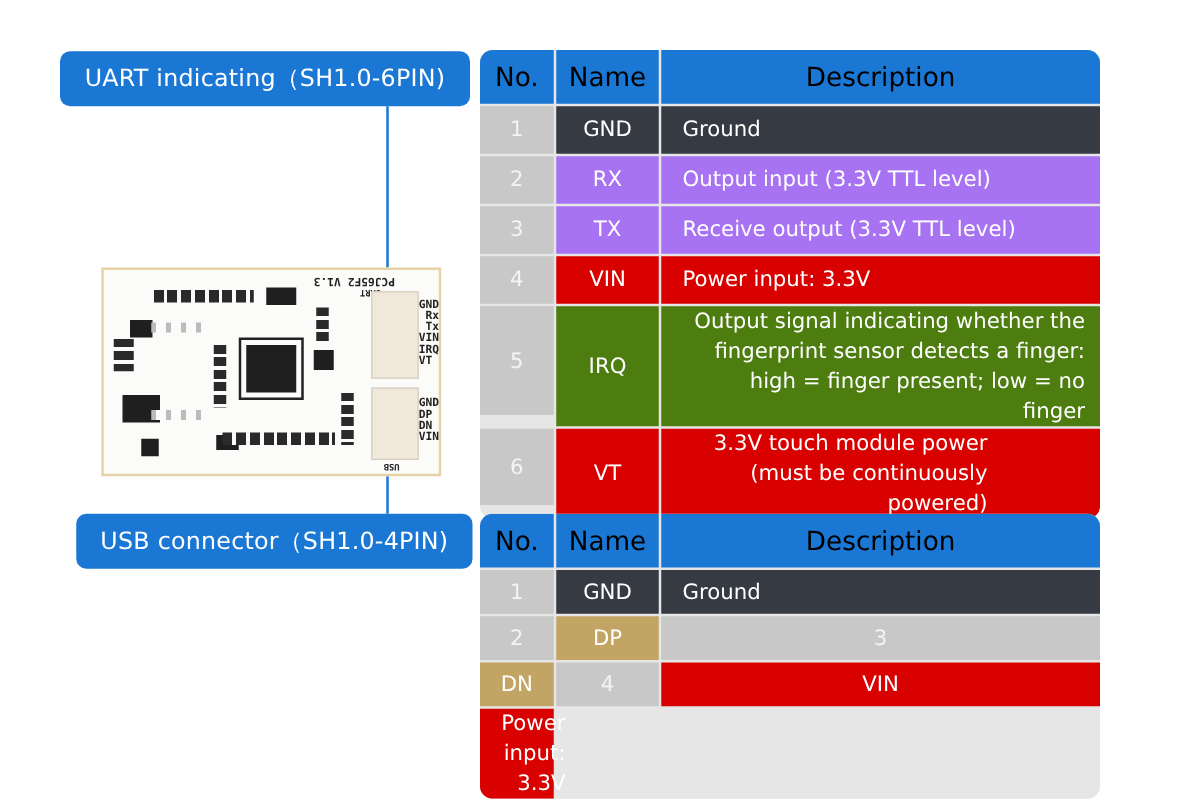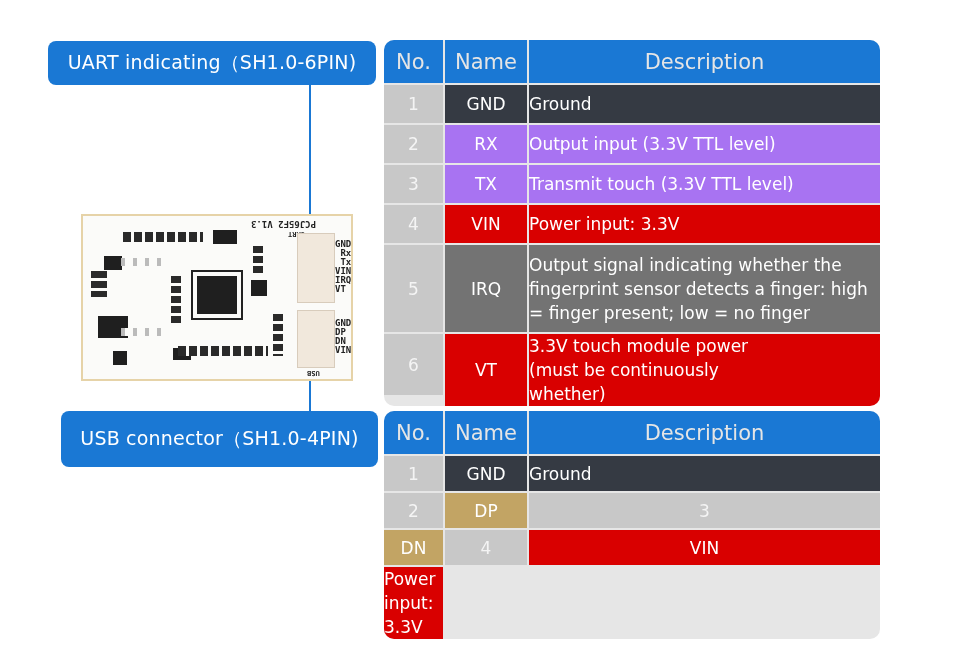--- a/index.html
+++ b/index.html
@@ -1,37 +1,37 @@
 <!DOCTYPE html>
 <html><head>
 <meta charset="utf-8">
 <style>
   html, body { margin:0; padding:0; }
   body { width:960px; height:648px; background:#ffffff; position:relative; overflow:hidden;
          font-family:"DejaVu Sans", "Liberation Sans", sans-serif; }
   .callout { position:absolute; background:#1a78d4; color:#fff; border-radius:8px;
              font-size:19px; display:flex; align-items:center; justify-content:center; letter-spacing:0.2px; }
   #uart-callout { left:48px; top:41px; width:328px; height:44px; }
-  #usb-callout  { left:61px; top:411px; width:317px; height:56px; }
+  #usb-callout  { left:61px; top:411px; width:317px; height:44px; }
   .leader { position:absolute; background:#1a78d4; width:2px; }
   .dot { position:absolute; width:12px; height:12px; border-radius:50%; background:#1a78d4; }
 
   .tbl { position:absolute; left:384px; width:496px; border-radius:10px; overflow:hidden;
          display:grid; grid-template-columns:59px 82px 1fr; gap:2px; background:#e6e6e6; }
   #tbl-uart { top:40px; }
   #tbl-usb { top:411px; }
-  .hcell { background:#1a78d4; color:#e5e5e5; font-size:21px; display:flex; align-items:center; justify-content:center; height:43px; }
+  .hcell { background:#1a78d4; color:#000000; font-size:21px; display:flex; align-items:center; justify-content:center; height:43px; }
   .cell { display:flex; align-items:center; color:#fff; font-size:17px; }
   .cno { justify-content:center; background:#c8c8c8; color:#f4f4f4; }
   .cname { justify-content:center; }
-  .cdesc { padding-left:0; line-height:24px; }
+  .cdesc { padding-left:17px; line-height:24px;text-align:right; }
   .c-gnd { background:#353a43; }
   .c-sig { background:#a873f2; }
   .c-pwr { background:#d90000; }
-  .c-irq { background:#737373; }
+  .c-irq { background:#4d7c0f; }
   .c-usb { background:#c2a464; }
 
   
   #pcb { position:absolute; left:81px; top:214px; width:272px; height:167px; background:#fbfbf9;
          border:2px solid #e6d3a8; box-sizing:border-box; }
   .conn { position:absolute; background:#f1e8dc; border:1px solid #d8ccbc; }
   .chip { position:absolute; background:#1f1f1f; }
   .pad { position:absolute; background:#2a2a2a; }
   .silk { position:absolute; font-family:"DejaVu Sans Mono", monospace; font-size:9px; font-weight:bold; color:#222; line-height:9px; }
 </style>
@@ -94,33 +94,33 @@
   <div class="cell cno" style="height:38px">1</div>
   <div class="cell cname c-gnd">GND</div>
   <div class="cell cdesc c-gnd">Ground</div>
 
   <div class="cell cno" style="height:38px">2</div>
   <div class="cell cname c-sig">RX</div>
   <div class="cell cdesc c-sig">Output input (3.3V TTL level)</div>
 
   <div class="cell cno" style="height:38px">3</div>
   <div class="cell cname c-sig">TX</div>
-  <div class="cell cdesc c-sig">Transmit touch (3.3V TTL level)</div>
+  <div class="cell cdesc c-sig">Receive output (3.3V TTL level)</div>
 
   <div class="cell cno" style="height:38px">4</div>
   <div class="cell cname c-pwr">VIN</div>
   <div class="cell cdesc c-pwr">Power input: 3.3V</div>
 
   <div class="cell cno" style="height:87px">5</div>
   <div class="cell cname c-irq">IRQ</div>
   <div class="cell cdesc c-irq" style="padding-right:12px;">Output signal indicating whether the fingerprint sensor detects a finger: high = finger present; low = no finger</div>
 
   <div class="cell cno" style="height:61px">6</div>
   <div class="cell cname c-pwr">VT</div>
-  <div class="cell cdesc c-pwr" style="padding-right:90px;">3.3V touch module power (must be continuously whether)</div>
+  <div class="cell cdesc c-pwr" style="padding-right:90px;">3.3V touch module power (must be continuously powered)</div>
 </div>
 
 <div id="tbl-usb" class="tbl">
   <div class="hcell">No.</div>
   <div class="hcell">Name</div>
   <div class="hcell">Description</div>
 
   <div class="cell cno" style="height:35px">1</div>
   <div class="cell cname c-gnd">GND</div>
   <div class="cell cdesc c-gnd">Ground</div>

